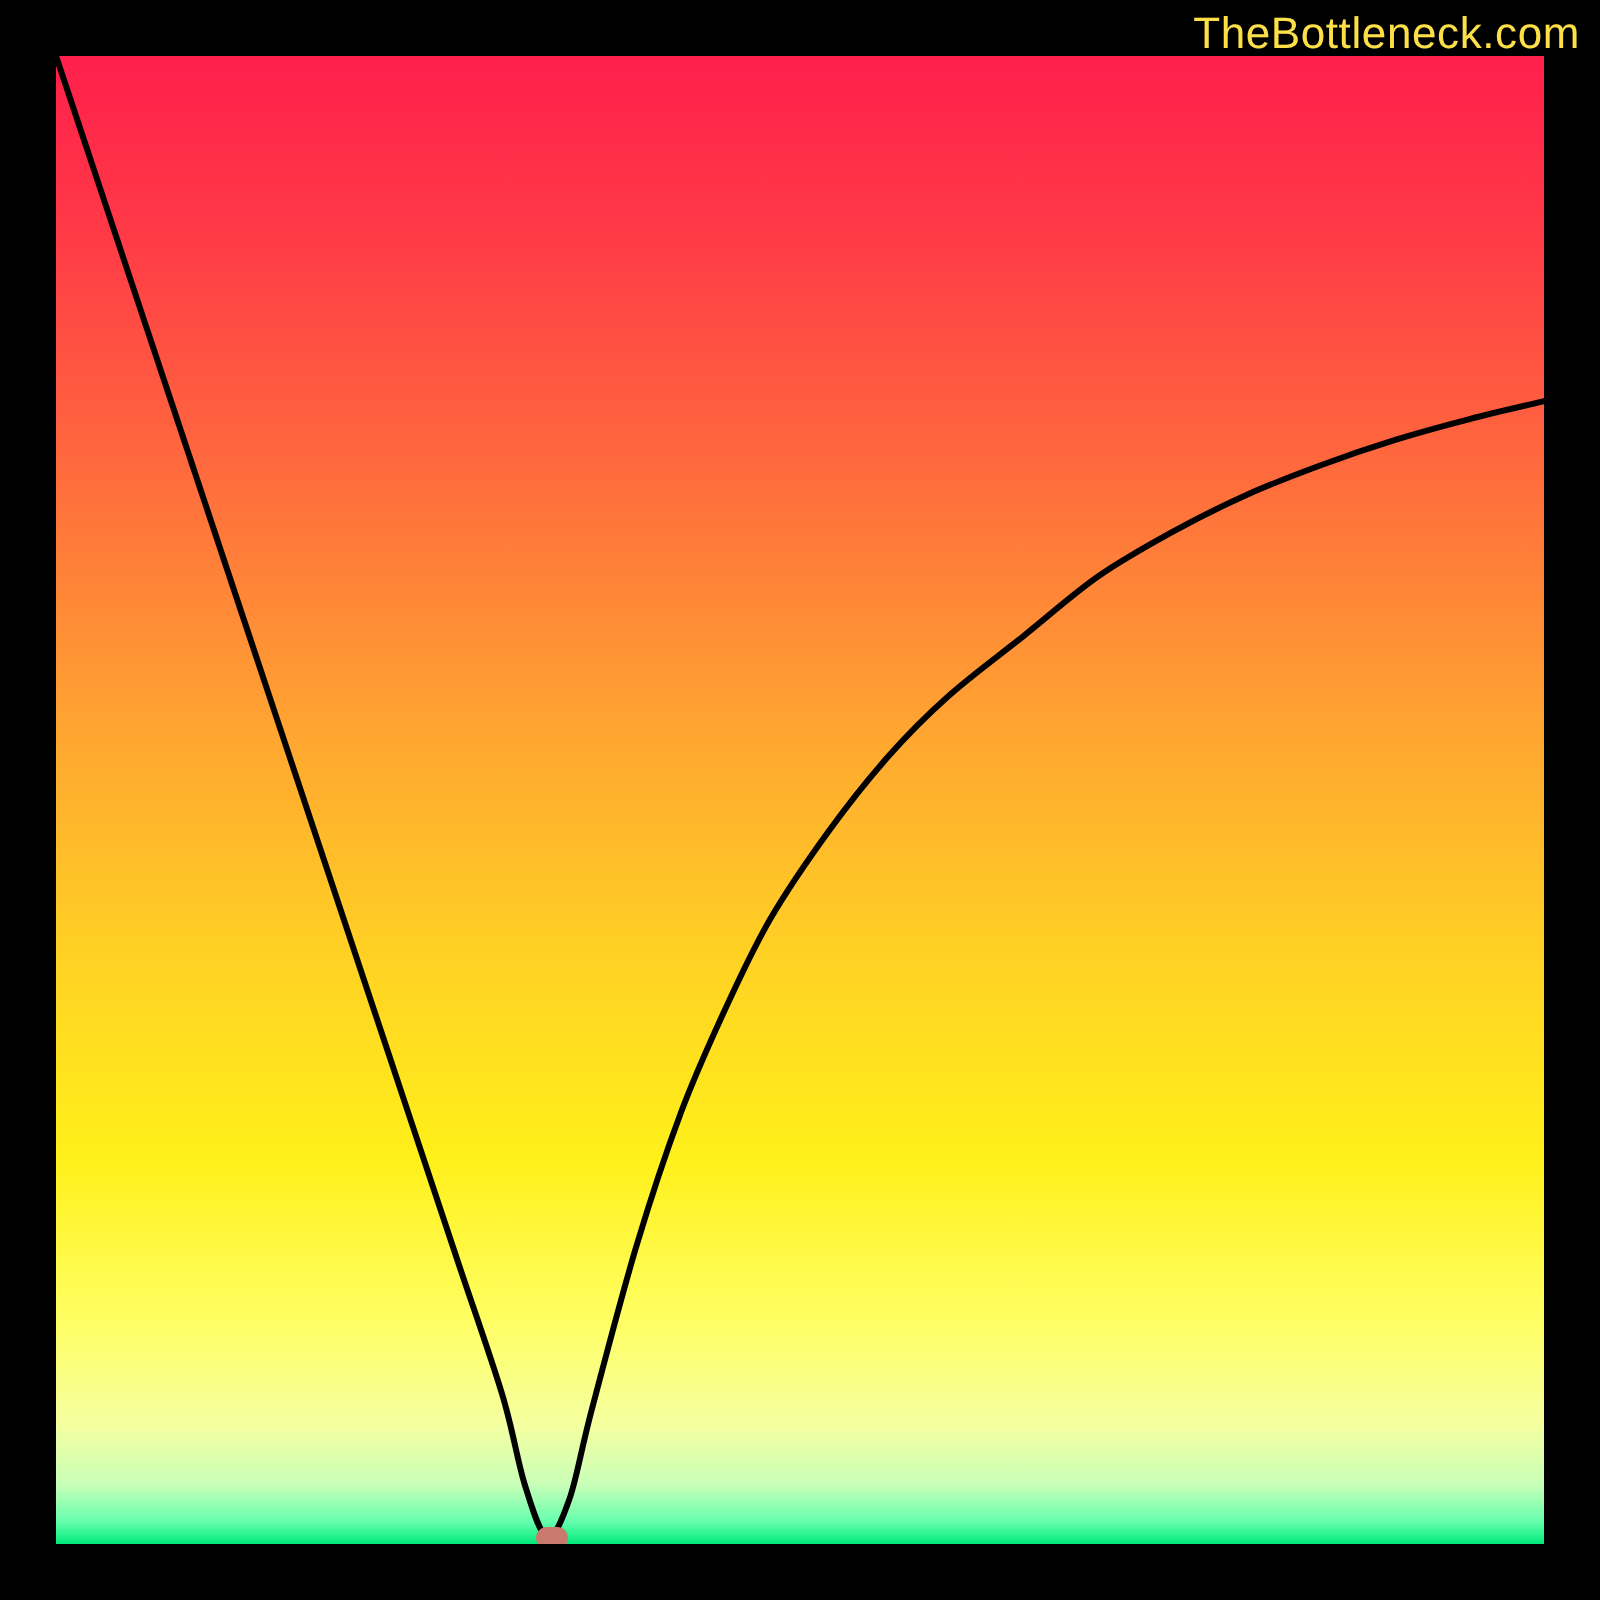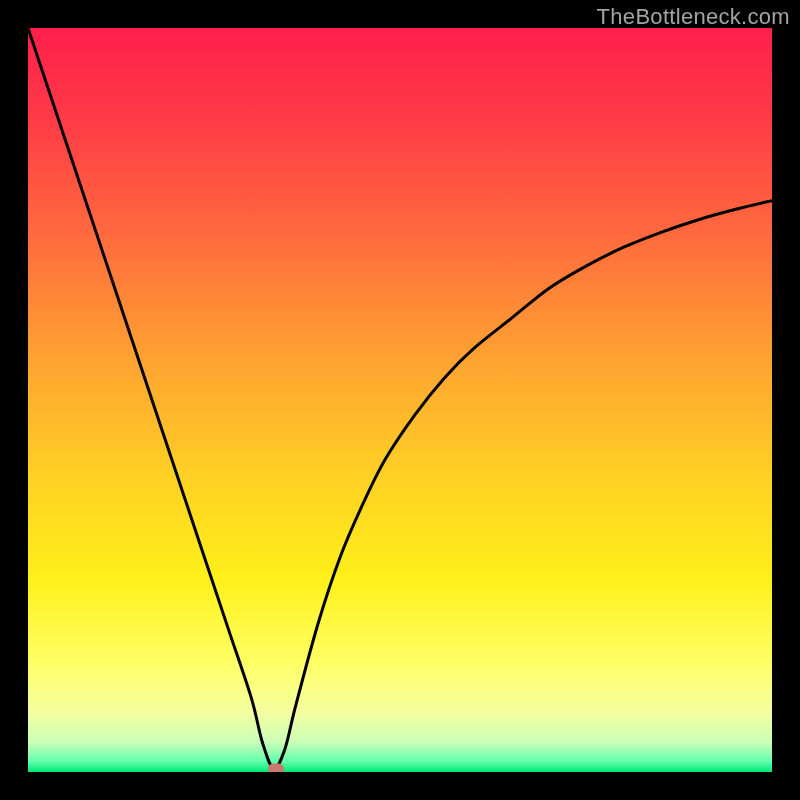--- a/index.html
+++ b/index.html
@@ -13,21 +13,21 @@
   .frame {
     position: relative;
     width: 800px;
     height: 800px;
     background: #000;
   }
   .watermark {
     position: absolute;
     top: 4px;
     right: 10px;
-    color: #a3a3a3;
+    color: #fde047;
     font-size: 22px;
     font-weight: 500;
     letter-spacing: 0.3px;
     z-index: 10;
   }
   .plot-area {
     position: absolute;
     left: 28px;
     top: 28px;
     width: 744px;

